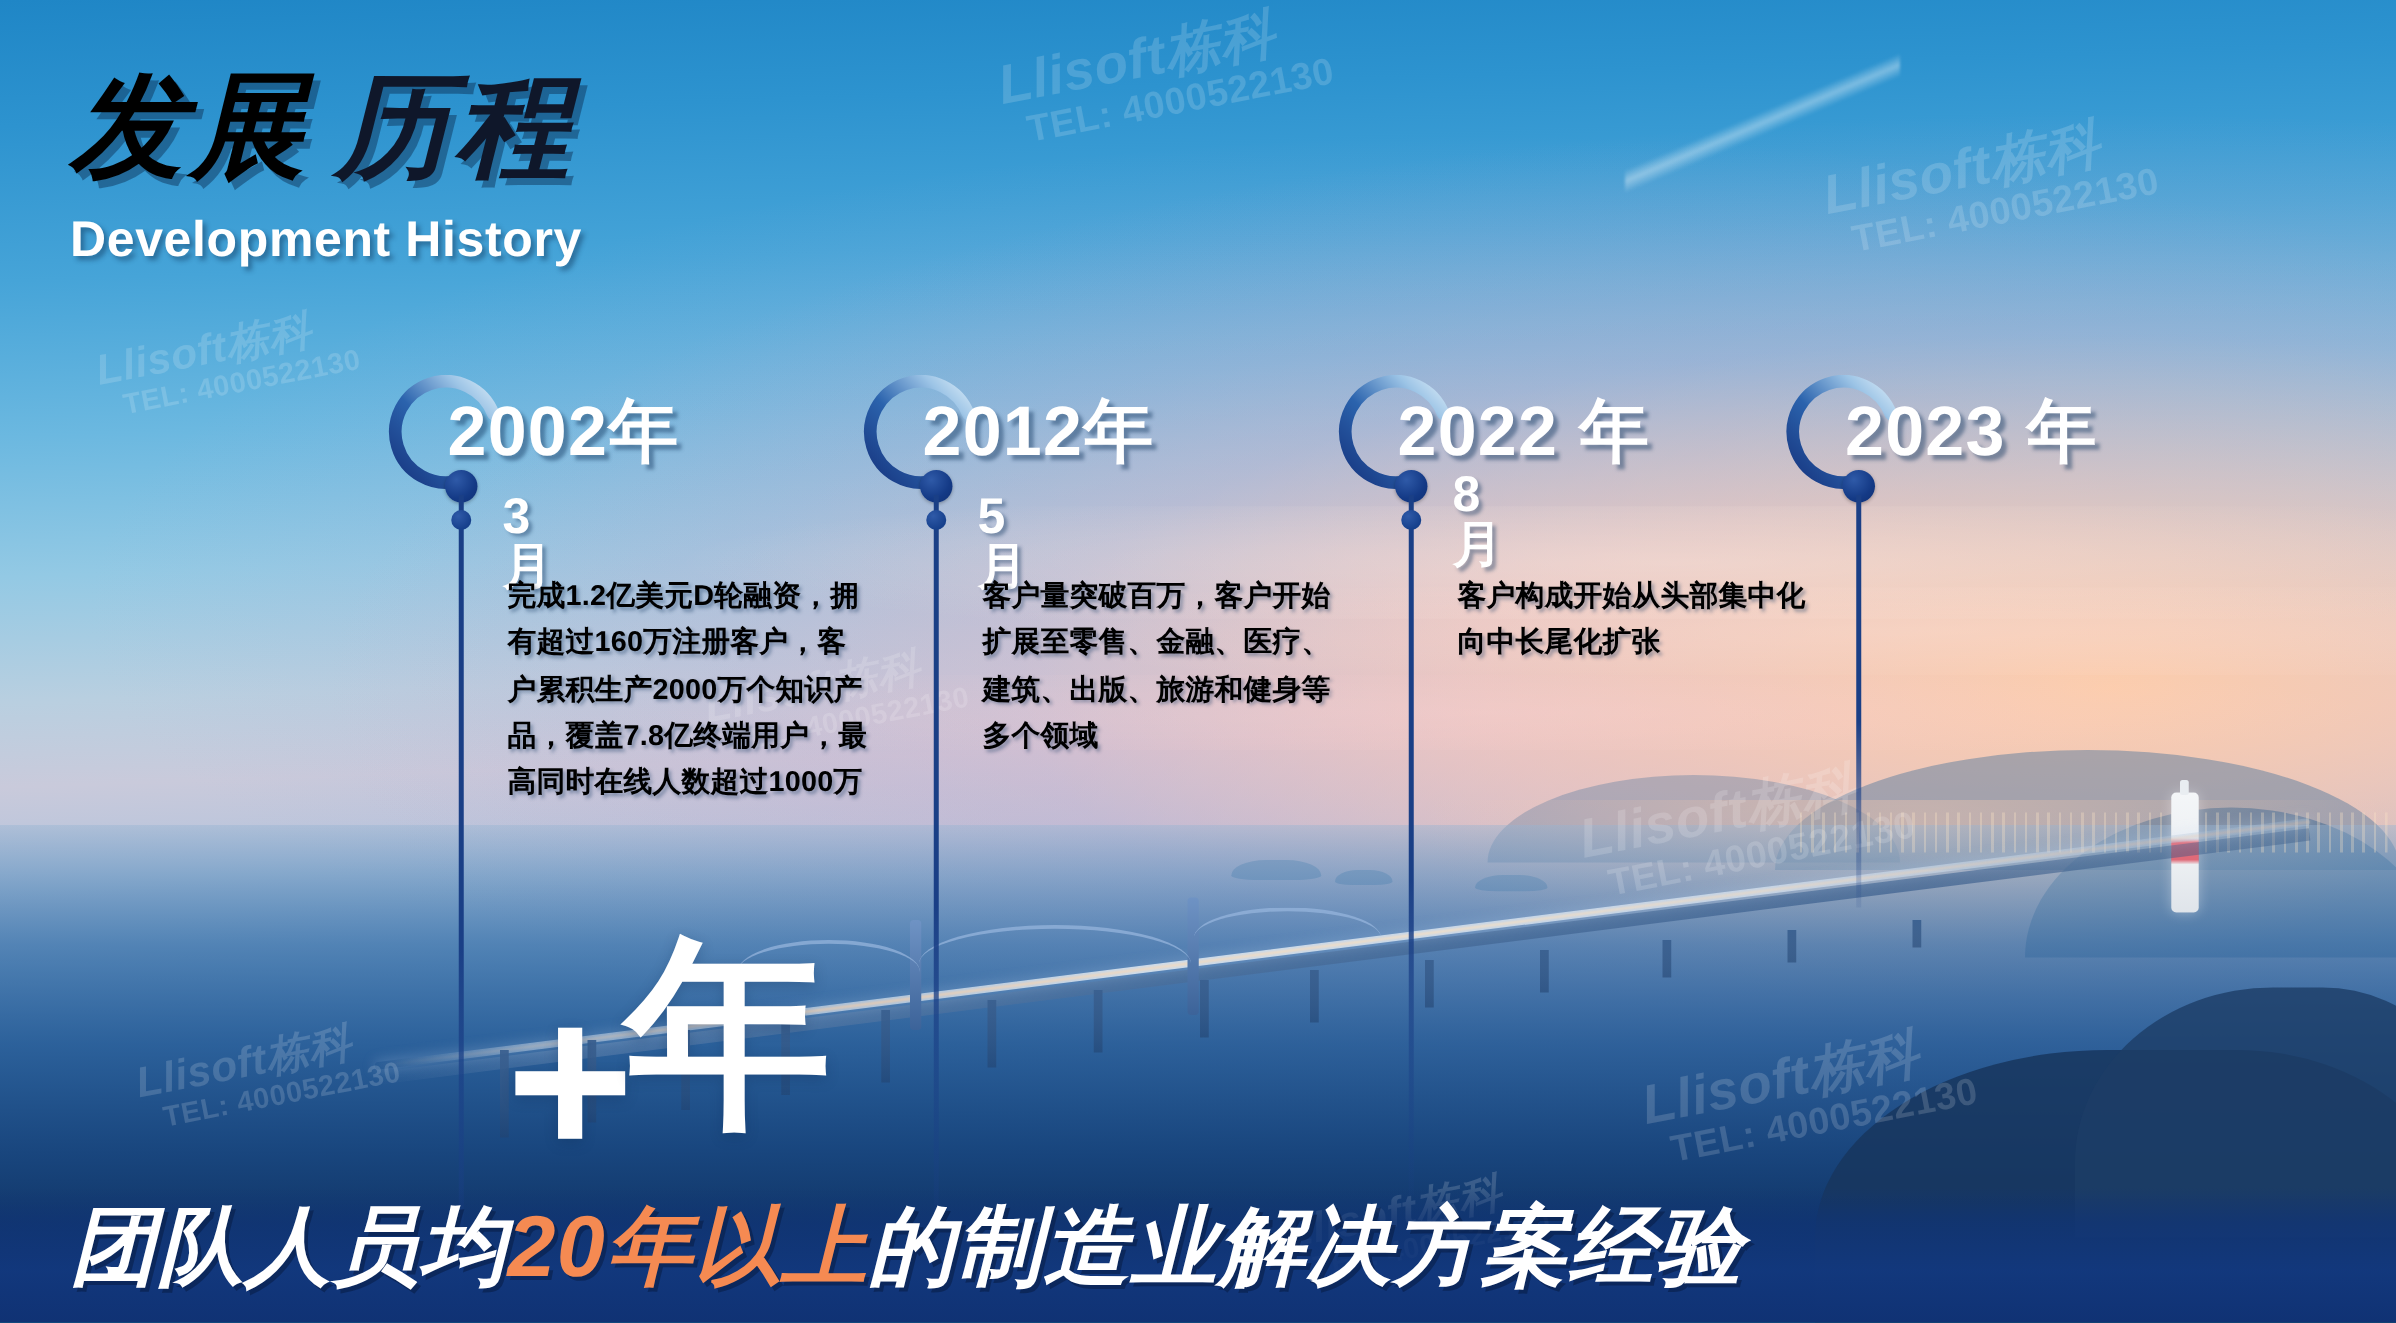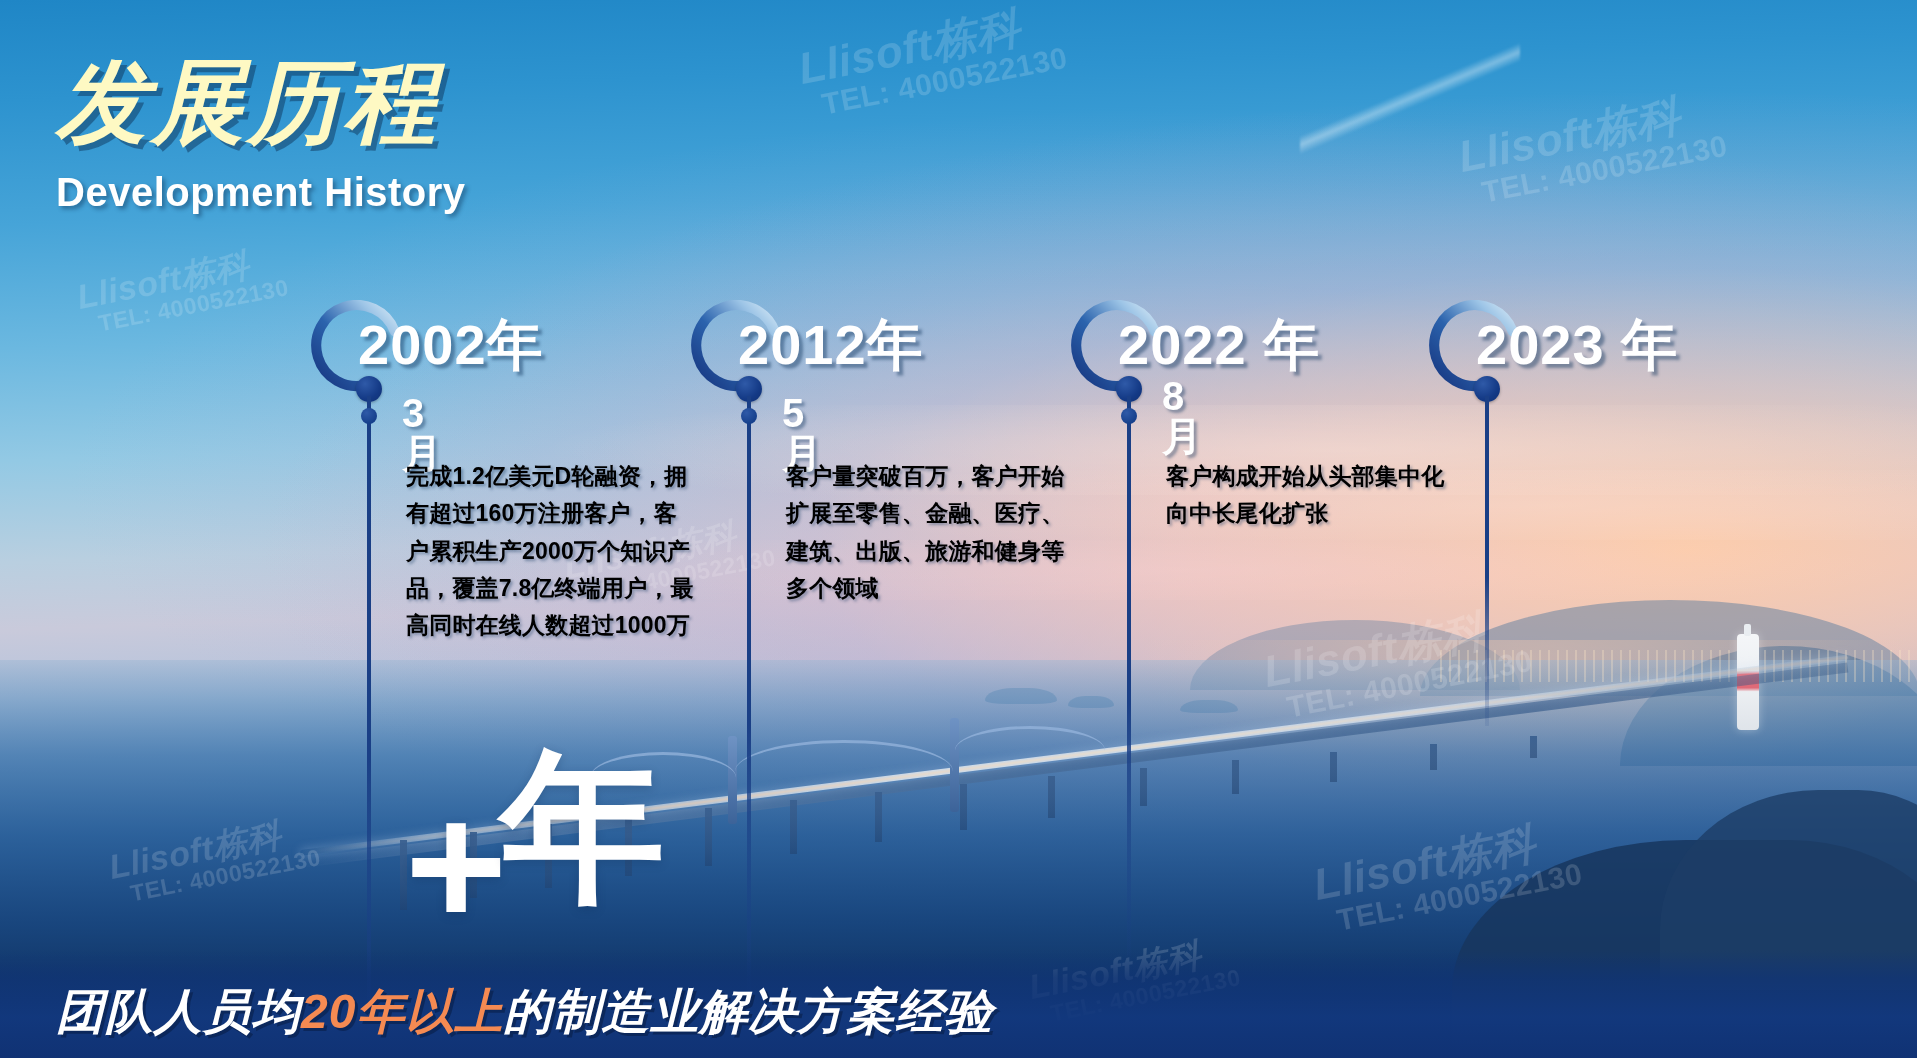--- a/index.html
+++ b/index.html
@@ -94,22 +94,22 @@
       white-space:nowrap;pointer-events:none;user-select:none;letter-spacing:.5px;}
   .wm .brand{font-size:44px;font-style:italic;display:block;line-height:1;}
   .wm .tel{font-size:30px;display:block;line-height:1.15;margin-left:16px;}
   .wm.sm .brand{font-size:34px;}
   .wm.sm .tel{font-size:23px;}
 
   
   .header{position:absolute;left:56px;top:56px;}
   .maintitle{font-size:92px;font-weight:900;font-style:italic;letter-spacing:4px;line-height:1;
     text-shadow:5px 5px 0 rgba(10,45,80,.45);white-space:nowrap;}
-  .maintitle .y{color:#fef9c3;}
-  .maintitle .w{color:#fef9c3;}
+  .maintitle .y{color:#000000;}
+  .maintitle .w{color:#0f172a;margin-left:20px;}
   .subtitle{margin-top:22px;font-size:40px;font-weight:700;color:#ffffff;letter-spacing:.5px;
     text-shadow:3px 3px 4px rgba(10,45,80,.45);}
 
   
   .node{position:absolute;top:300px;}
   .ring{position:absolute;left:0;top:0;width:92px;height:92px;}
   .yeartxt{position:absolute;left:48px;top:8px;font-size:56px;font-weight:800;color:#fff;white-space:nowrap;
     text-shadow:4px 4px 3px rgba(20,55,95,.45);letter-spacing:1px;}
   .bigdot{position:absolute;left:46px;top:76px;width:26px;height:26px;border-radius:50%;
     background:radial-gradient(circle at 35% 30%, #2f5aa8, #143a86 60%, #0f2f72 100%);
@@ -128,21 +128,21 @@
     background:linear-gradient(180deg, rgba(255,255,255,.95) 0%, rgba(255,255,255,.92) 28%, rgba(255,255,255,.55) 60%, rgba(255,255,255,.16) 86%, rgba(255,255,255,.05) 100%);
     -webkit-background-clip:text;background-clip:text;color:transparent;pointer-events:none;}
   .bigplus{position:absolute;left:405px;top:778px;font-size:175px;font-weight:900;line-height:1;color:#ffffff;
     text-shadow:0 3px 10px rgba(10,40,80,.25);}
   .bignian{position:absolute;left:500px;top:745px;font-size:165px;font-weight:900;line-height:1;color:#ffffff;
     text-shadow:0 3px 10px rgba(10,40,80,.25);}
 
   
   .sloganbar{position:absolute;left:0;right:0;bottom:0;height:108px;
     background:linear-gradient(180deg, rgba(14,48,110,.0) 0%, rgba(16,52,118,.72) 26%, rgba(18,56,126,.95) 62%, rgba(16,50,116,1) 100%);}
-  .slogan{position:absolute;left:56px;bottom:14px;font-size:48px;font-weight:900;font-style:italic;
+  .slogan{position:absolute;left:56px;bottom:14px;font-size:69px;font-weight:900;font-style:italic;
     white-space:nowrap;letter-spacing:1px;text-shadow:3px 3px 0 rgba(8,30,72,.6);}
   .slogan .w{color:#ffffff;}
   .slogan .o{color:#f58a52;}
 </style>
 </head>
 <body>
 
 <div id="stage">
 
   <div class="sky"></div>

